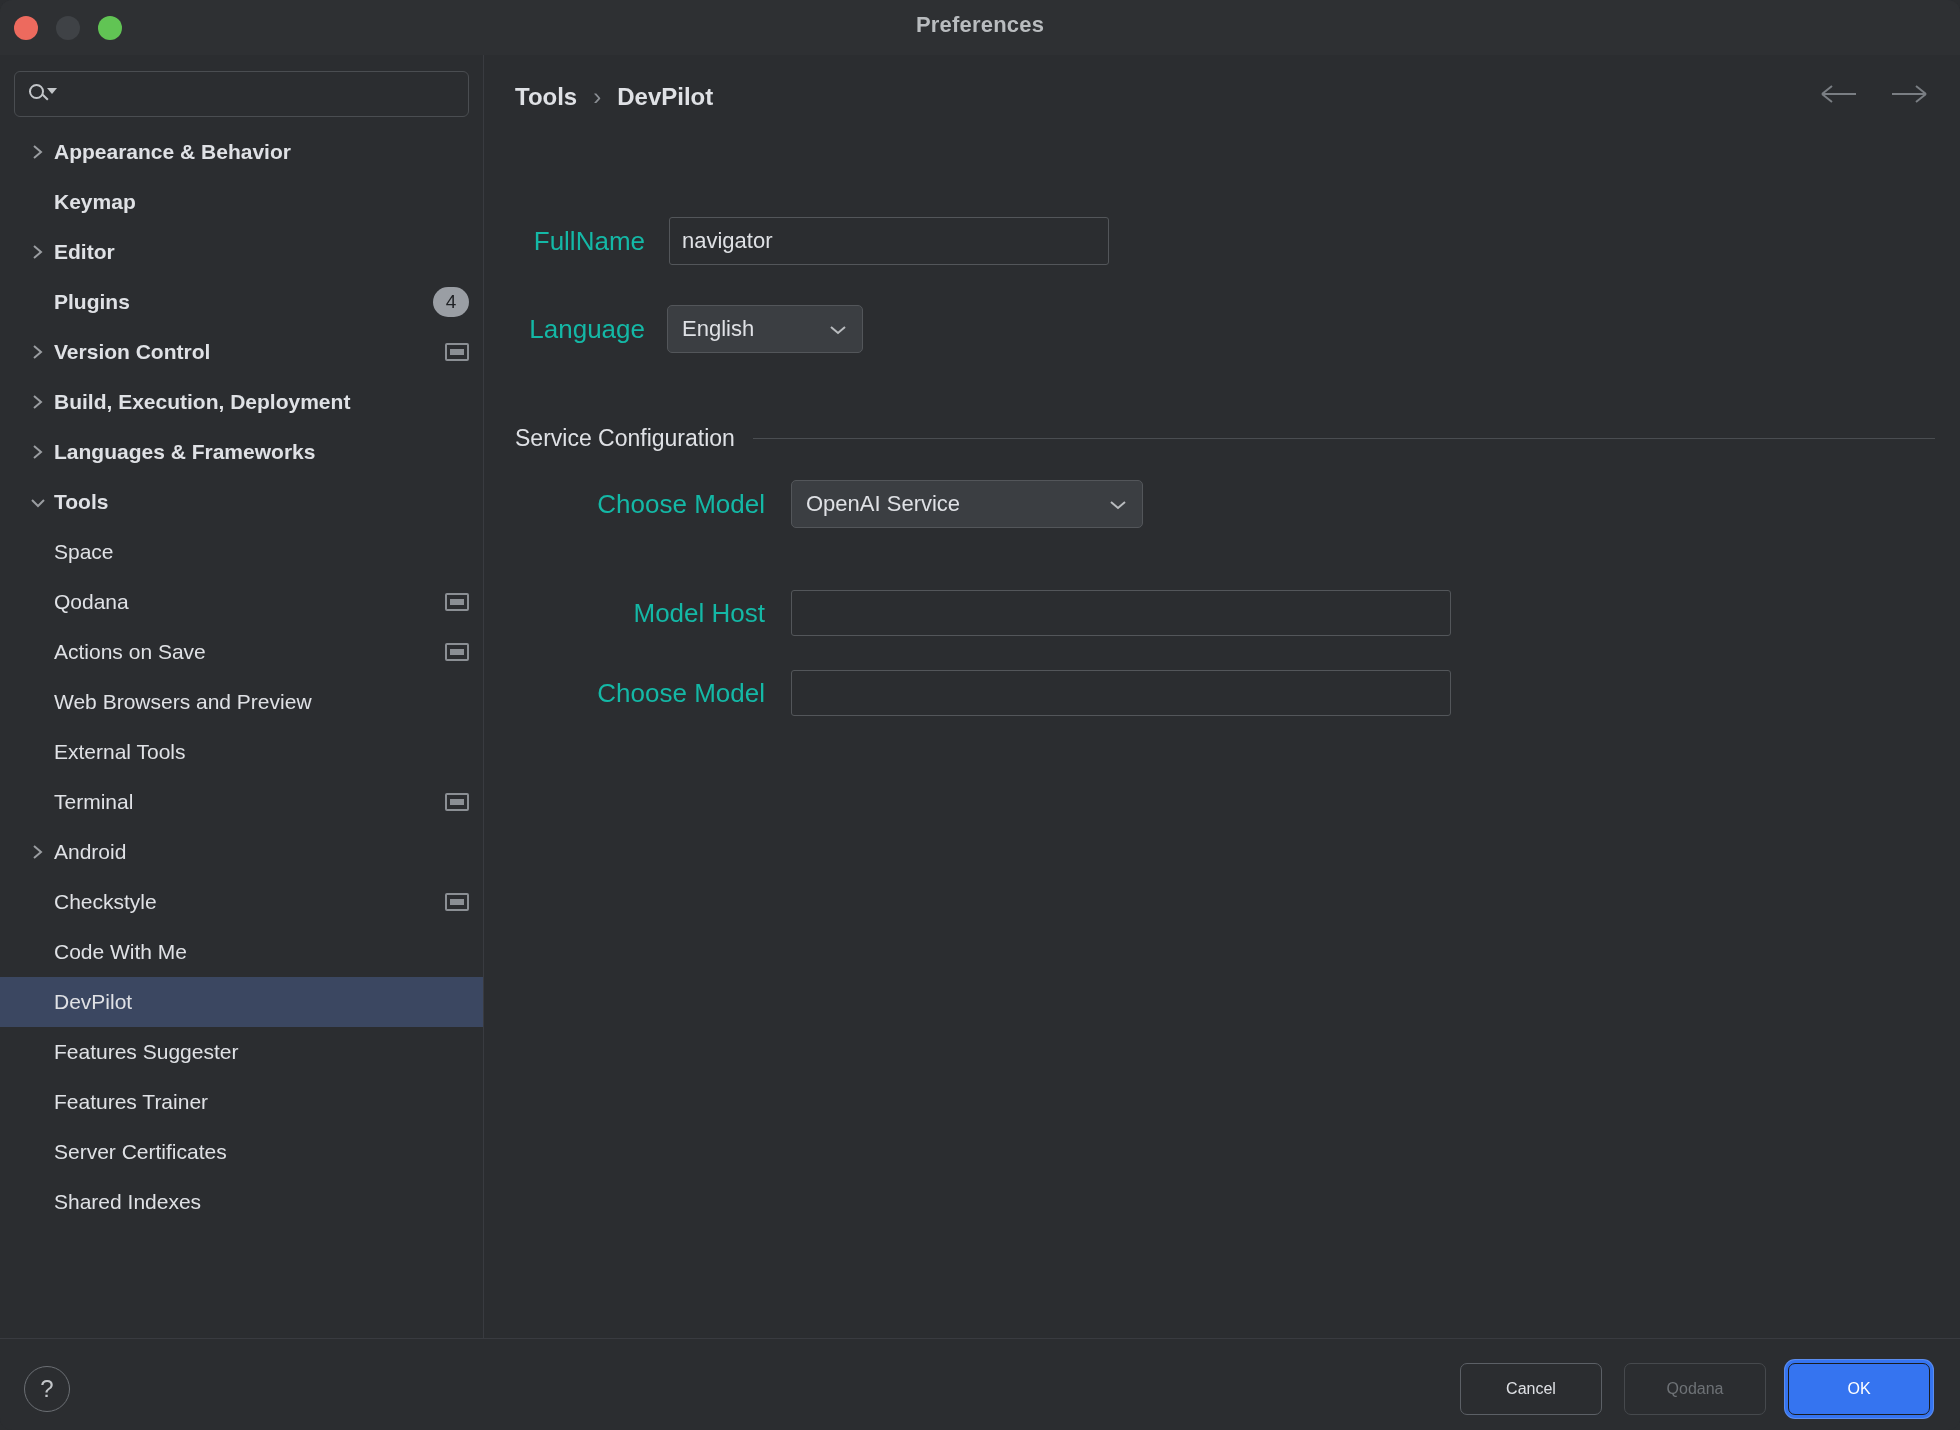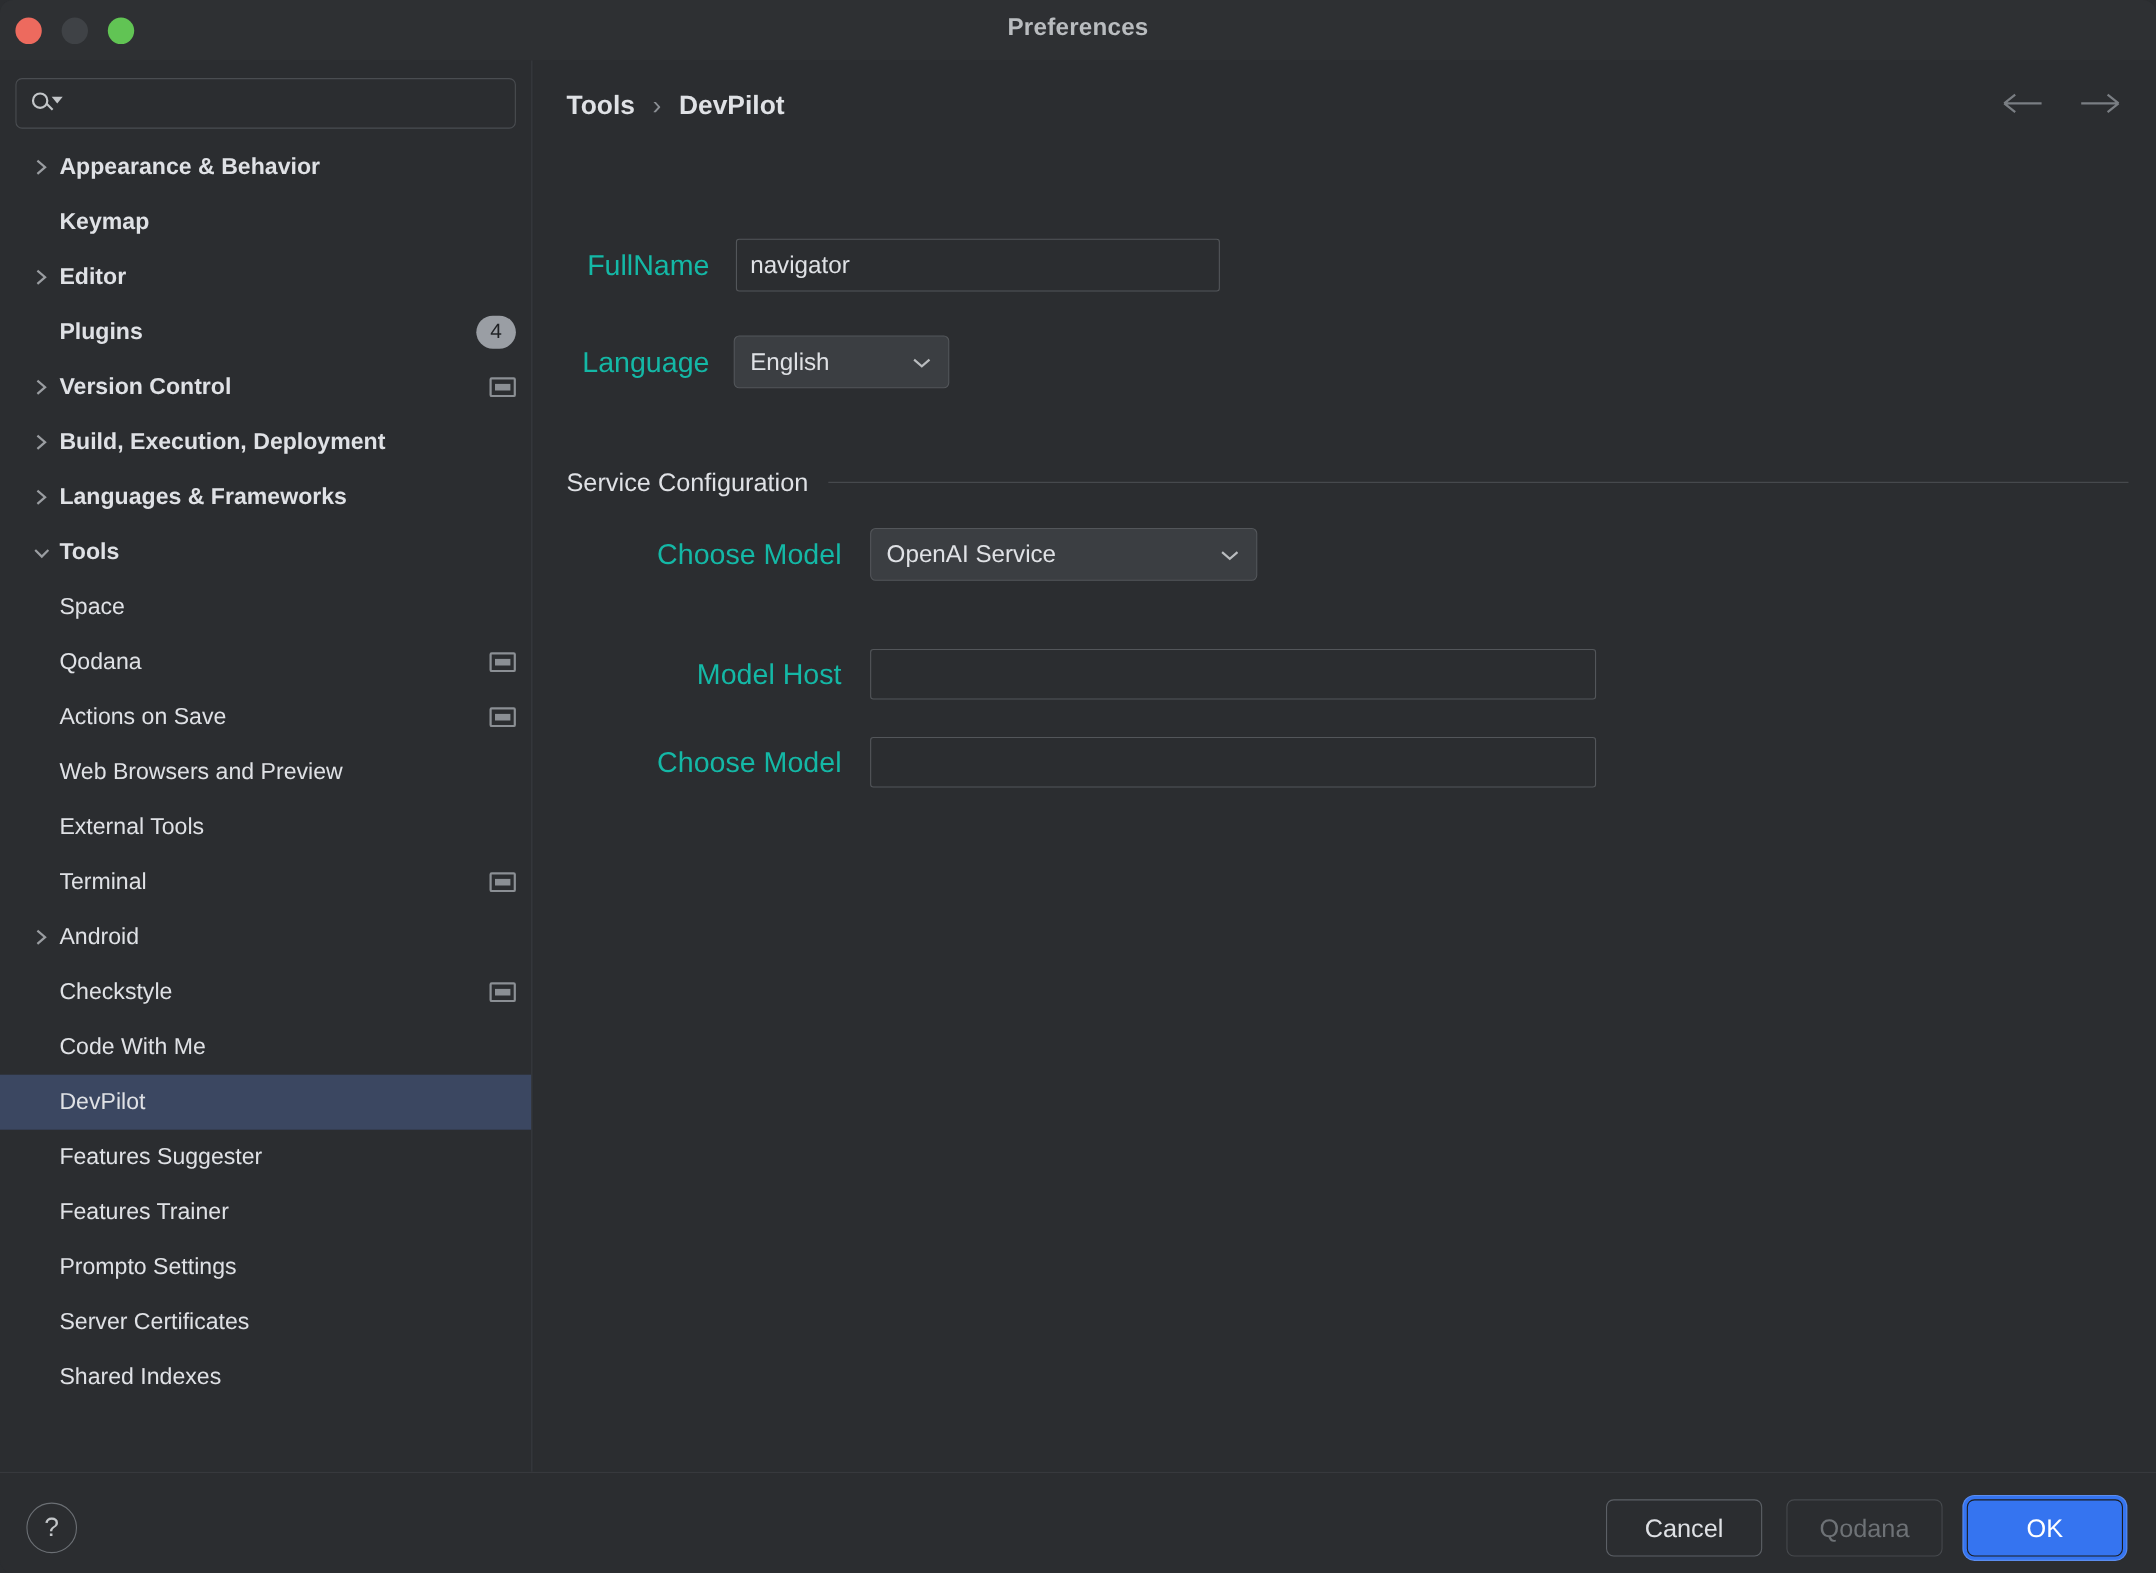--- a/index.html
+++ b/index.html
@@ -183,21 +183,21 @@
     border: 1px solid #6b6f74; color: #c3c6c9;
     display: flex; align-items: center; justify-content: center;
     font-size: 24px; background: transparent; cursor: default;
   }
   .btn-row {
     position: absolute; right: 26px; top: 24px;
     display: flex; align-items: center; gap: 22px;
   }
   .btn {
     height: 52px; min-width: 142px; padding: 0 10px;
-    border-radius: 7px; font-size: 23px;
+    border-radius: 7px; font-size: 16px;
     font-family: "Liberation Sans", sans-serif;
     display: flex; align-items: center; justify-content: center;
     cursor: default;
   }
   .btn.secondary { background: #2b2d30; border: 1px solid #5c6066; color: #dfe1e5; }
   .btn.disabled  { background: #2b2d30; border: 1px solid #46494d; color: #6e7276; }
   .btn.primary {
     background: #3574f0; border: 1px solid #1b1d20; color: #ffffff;
     box-shadow: 0 0 0 3px #3574f0, 0 0 0 4px #5b8def;
     margin-right: 4px;
@@ -354,25 +354,20 @@
           <span class="spacer"></span>
         </div>
         <div class="tree-row level1">
           <span class="arrow empty"></span>
           <span class="tree-label">Features Suggester</span>
           <span class="spacer"></span>
         </div>
         <div class="tree-row level1">
           <span class="arrow empty"></span>
           <span class="tree-label">Features Trainer</span>
-          <span class="spacer"></span>
-        </div>
-        <div class="tree-row level1">
-          <span class="arrow empty"></span>
-          <span class="tree-label">Prompto Settings</span>
           <span class="spacer"></span>
         </div>
         <div class="tree-row level1">
           <span class="arrow empty"></span>
           <span class="tree-label">Server Certificates</span>
           <span class="spacer"></span>
         </div>
         <div class="tree-row level1">
           <span class="arrow empty"></span>
           <span class="tree-label">Shared Indexes</span>

